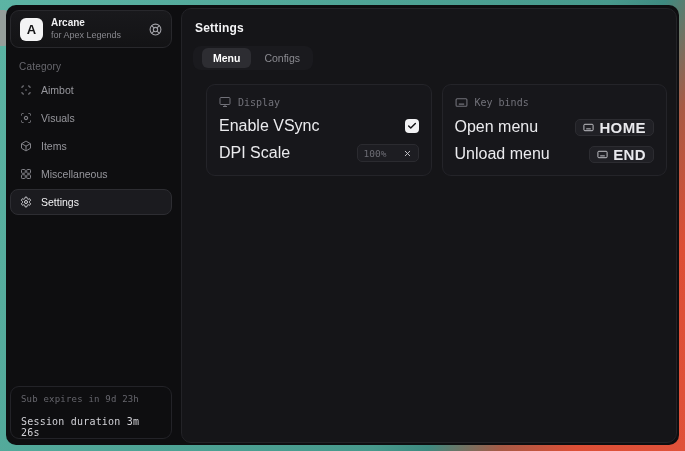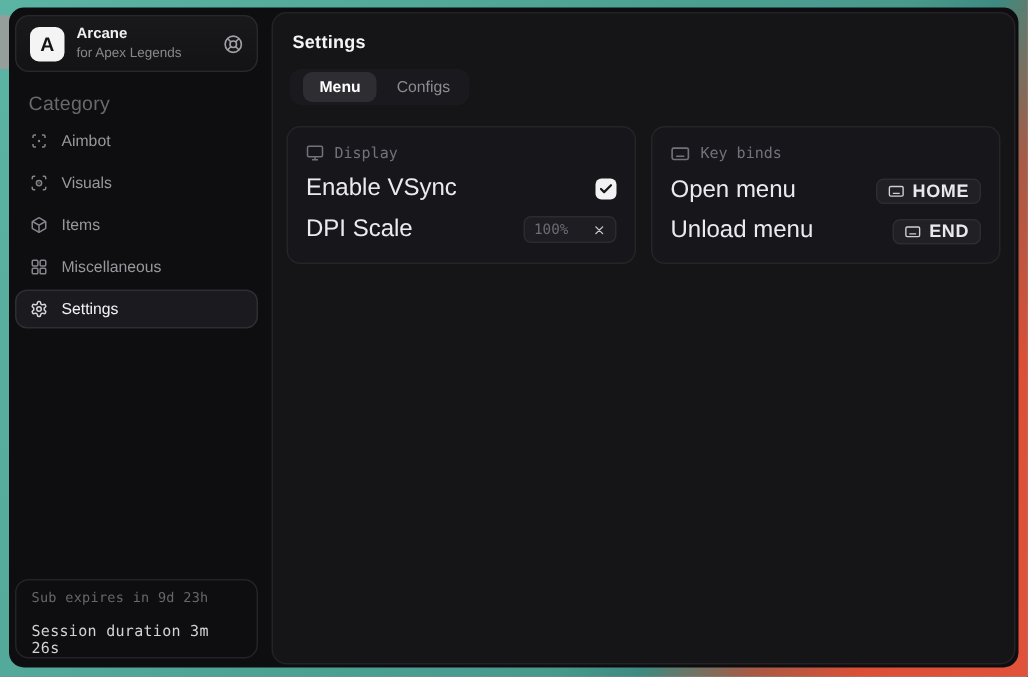--- a/index.html
+++ b/index.html
@@ -20,21 +20,21 @@
   .app-card {
     border:1px solid #28282c; background:linear-gradient(180deg,#19191c,#131315);
     border-radius:9px; height:38px; display:flex; align-items:center; gap:8px; padding:0 9px;
     flex:none;
   }
   .logo { width:23px; height:23px; background:#f4f4f5; border-radius:6px; display:flex; align-items:center; justify-content:center; color:#151517; font-weight:bold; font-size:13px; flex:none; }
   .app-txt { display:flex; flex-direction:column; line-height:1.25; }
   .app-name { font-size:10px; font-weight:700; color:#f0f0f2; }
   .app-sub { font-size:9px; color:#87878d; }
   .app-icon { margin-left:auto; color:#a0a0a6; display:flex; }
-  .category { font-size:13px; color:#68686e; margin:13px 0 5px 9px; letter-spacing:.2px; }
+  .category { font-size:10px; color:#68686e; margin:13px 0 5px 9px; letter-spacing:.2px; }
   .nav { display:flex; flex-direction:column; gap:2px;justify-content:flex-end; }
   .nav-item {
     height:26px; display:flex; align-items:center; gap:9px; padding:0 9px;
     color:#97979d; font-size:10.5px; border-radius:8px; border:1px solid transparent; cursor:pointer;
   }
   .nav-item .nico { display:flex; color:#85858b; }
   .nav-item.active { background:#1b1b1f; border-color:#2d2d32; color:#f3f3f5; }
   .nav-item.active .nico { color:#d8d8dc; }
   .spacer { flex:1; }
   .status-card { border:1px solid #232328; border-radius:9px; padding:7px 10px 0; font-family:"DejaVu Sans Mono", monospace; }
@@ -42,33 +42,33 @@
   .status-l2 { font-size:10px; color:#d2d2d7; margin-top:12px; letter-spacing:.2px; }
   
   .main {
     flex:1; margin:3px 2px 2px 4px; background:#151518; border:1px solid #232327;
     border-radius:10px; padding:12px 9px;
   }
   .page-title { font-size:12px; font-weight:700; color:#f4f4f6; letter-spacing:.2px; padding-left:4px; }
   .tabs { display:inline-flex; background:#1a1a1e; border-radius:8px; padding:2px; gap:2px; margin:11px 0 0 2px; }
   .tab { padding:4px 11px; font-size:10.5px; color:#8b8b91; border-radius:6px; cursor:pointer; }
   .tab.active { background:#2d2d32; color:#ffffff; font-weight:600;margin-left:7px; }
-  .cards { display:flex; gap:10px; margin-top:14px; }
+  .cards { display:flex; gap:10px; margin-top:14px;margin-left:15px; }
   .card { flex:1; background:#17171b; border:1px solid #242429; border-radius:9px; padding:9px 12px 12px; }
   .card-head { display:flex; align-items:center; gap:7px; color:#72727a; font-family:"DejaVu Sans Mono", monospace; font-size:10px; margin:2px 0 4px; }
   .card-head .cico { display:flex; color:#72727a; }
   .row { display:flex; align-items:center; justify-content:space-between; margin-top:9px; min-height:17px; }
   .row-label { font-size:16px; color:#ebebee; font-weight:500; }
   .checkbox { width:14px; height:14px; background:#f2f2f4; border-radius:4px; display:flex; align-items:center; justify-content:center; cursor:pointer; }
   .dpi-input { width:62px; height:18px; background:#1d1d22; border:1px solid #2b2b30; border-radius:5px; display:flex; align-items:center; justify-content:space-between; padding:0 6px; cursor:text; }
   .dpi-value { font-family:"DejaVu Sans Mono", monospace; font-size:9.5px; color:#6c6c74; }
   .dpi-clear { color:#c8c8cd; font-size:10px; line-height:1; cursor:pointer; display:flex; }
   .key-btn { display:flex; align-items:center; gap:5px; background:#202025; border:1px solid #2c2c31; border-radius:5px; height:17px; padding:0 7px; cursor:pointer; }
   .key-btn .kico { display:flex; color:#cfcfd4; }
-  .key-label { font-size:12px; font-weight:600; color:#e9e9ed; letter-spacing:.4px; }
+  .key-label { font-size:15px; font-weight:600; color:#e9e9ed; letter-spacing:.4px; }
   svg { display:block; }
 </style>
 </head>
 <body>
 
 <div class="bg-artifact"></div>
 
 <div class="window">
 
   <div class="sidebar">

